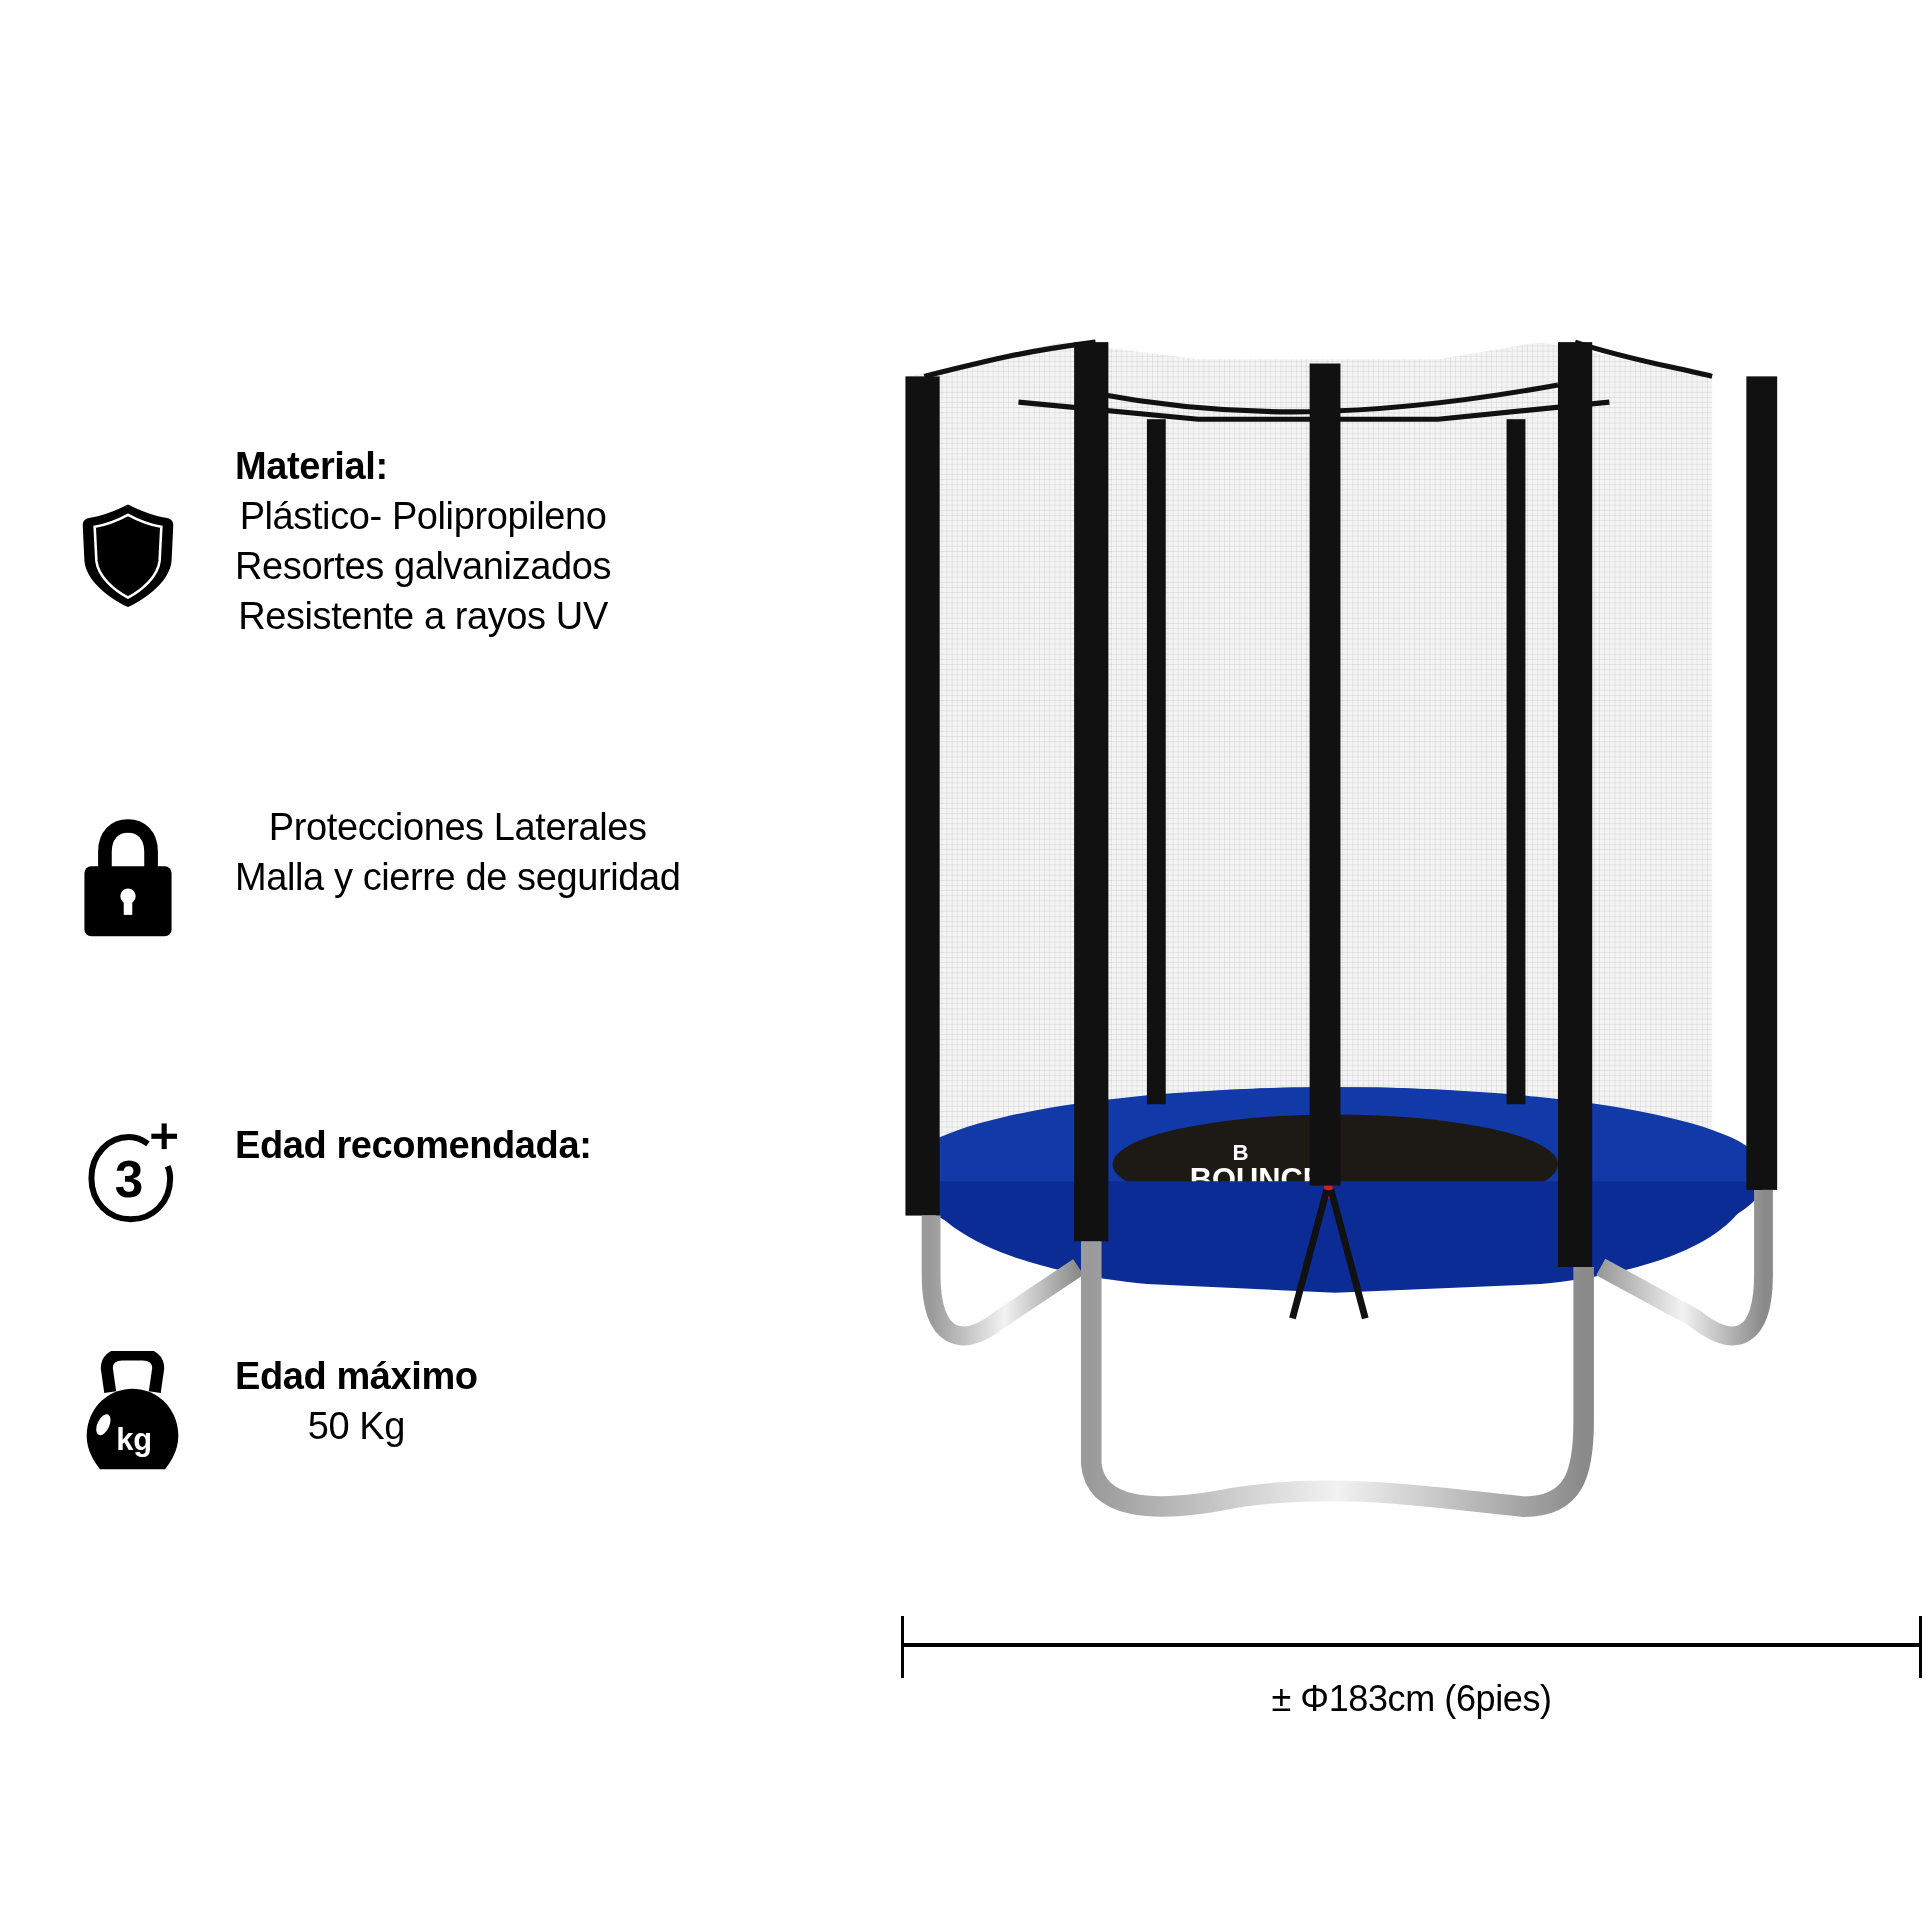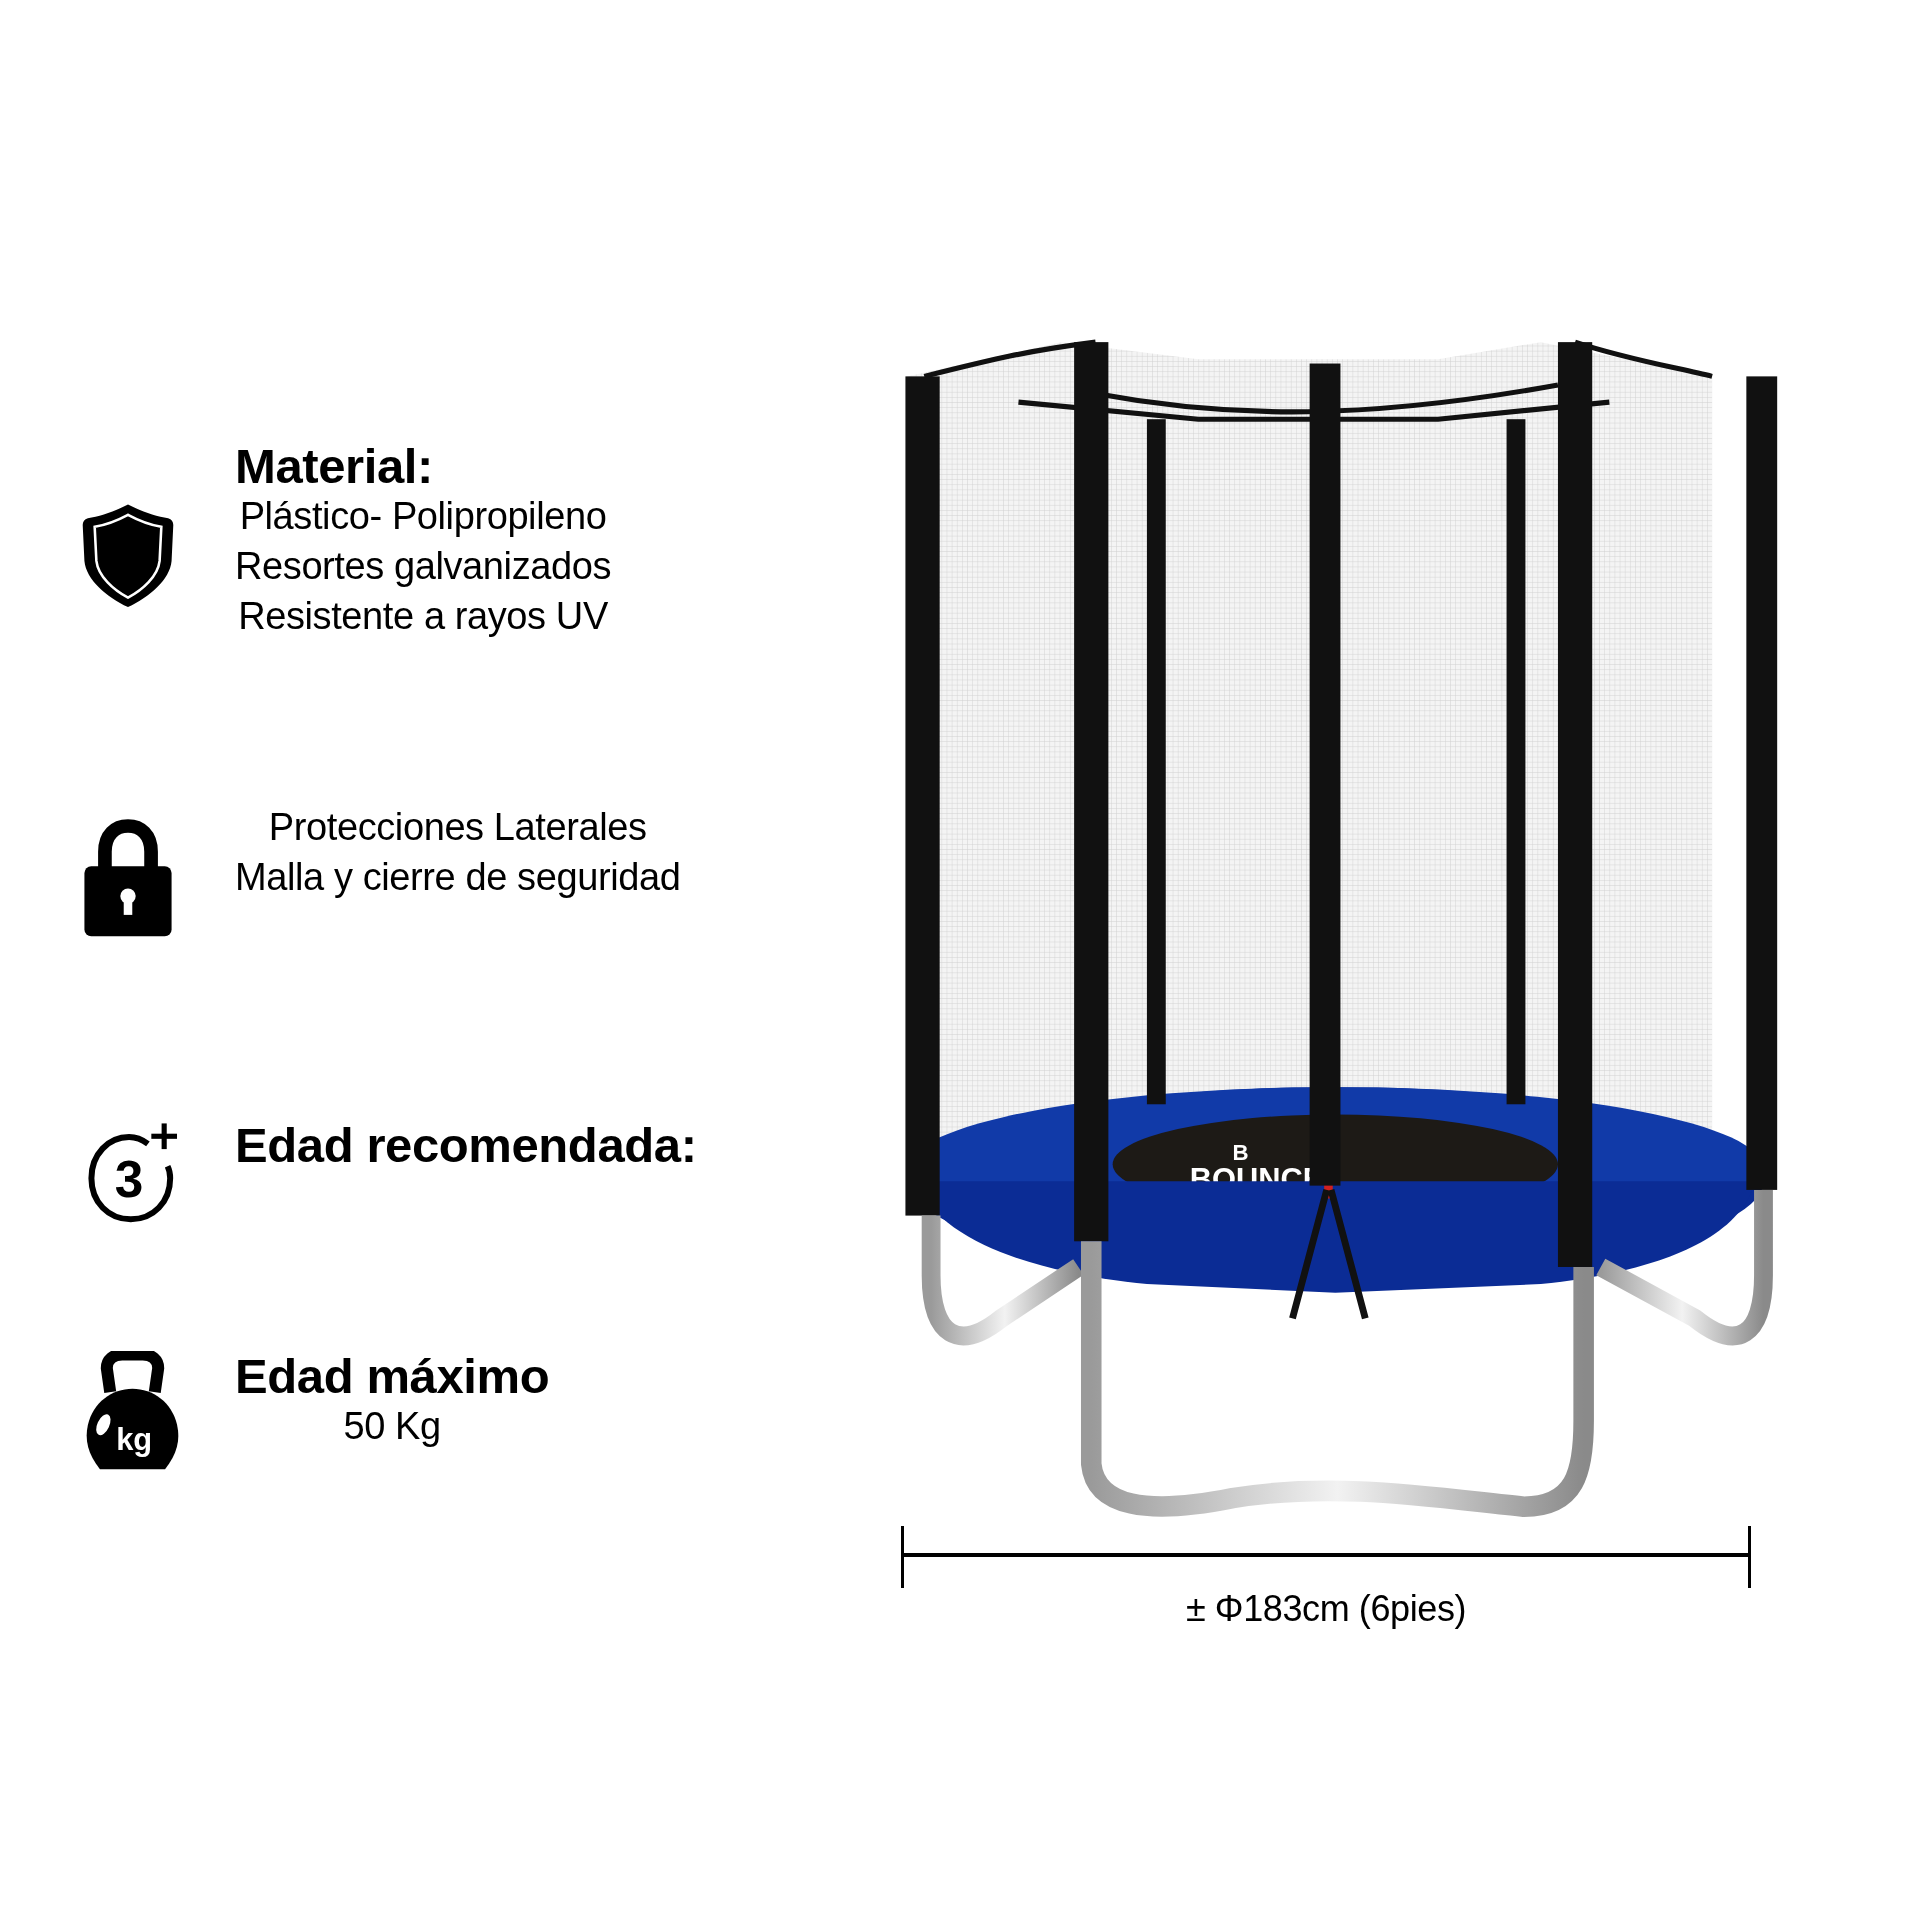--- a/index.html
+++ b/index.html
@@ -1,31 +1,31 @@
 <!DOCTYPE html>
 <html style="font-size:13.7px"><head>
 <meta charset="utf-8">
 <style>
   html, body { margin:0; padding:0; background:#ffffff; }
   body { width:1926px; height:1926px; position:relative; overflow:hidden; font-family:"Liberation Sans", sans-serif; color:#000; }
   .spec { position:absolute; left:0; width:856px; }
   .spec .icon { position:absolute; left:81px; width:103px; height:120px; }
   .spec .text { position:absolute; left:235px; }
-  .spec .title { font-weight:bold; font-size:49px; line-height:50px; letter-spacing:-0.4px; }
+  .spec .title { font-weight:bold; font-size:38px; line-height:50px; letter-spacing:-0.4px; }
   .spec .line { font-size:38px; line-height:50px; letter-spacing:-0.4px;text-align:center; }
   #spec-material { top:441px; }
   #spec-material .icon { top:60px; }
   #spec-seguridad { top:802px; }
   #spec-seguridad .icon { top:17px; }
   #spec-edad { top:1120px; }
   #spec-edad .icon { top:0px; }
   #spec-peso { top:1351px; }
   #spec-peso .icon { top:0px;text-align:center; }
   .product { position:absolute; left:890px; top:325px; width:942px; height:1216px; }
-  .dimension { position:absolute; left:901px; top:1526px; width:850px; height:68px; }
+  .dimension { position:absolute; left:901px; top:1616px; width:1021px; height:68px; }
   .dim-line { position:absolute; left:0; right:0; top:27px; height:4.3px; background:#000; }
   .dim-tick { position:absolute; top:0; width:3.4px; height:62px; background:#000; }
   .dim-label { position:absolute; left:0; right:0; top:62px; text-align:center; font-size:36px; letter-spacing:-0.4px; }
 </style>
 </head>
 <body>
 
 <div class="spec" id="spec-material">
   <div class="icon">
     <svg width="94" height="107" viewBox="0 0 110 125">

